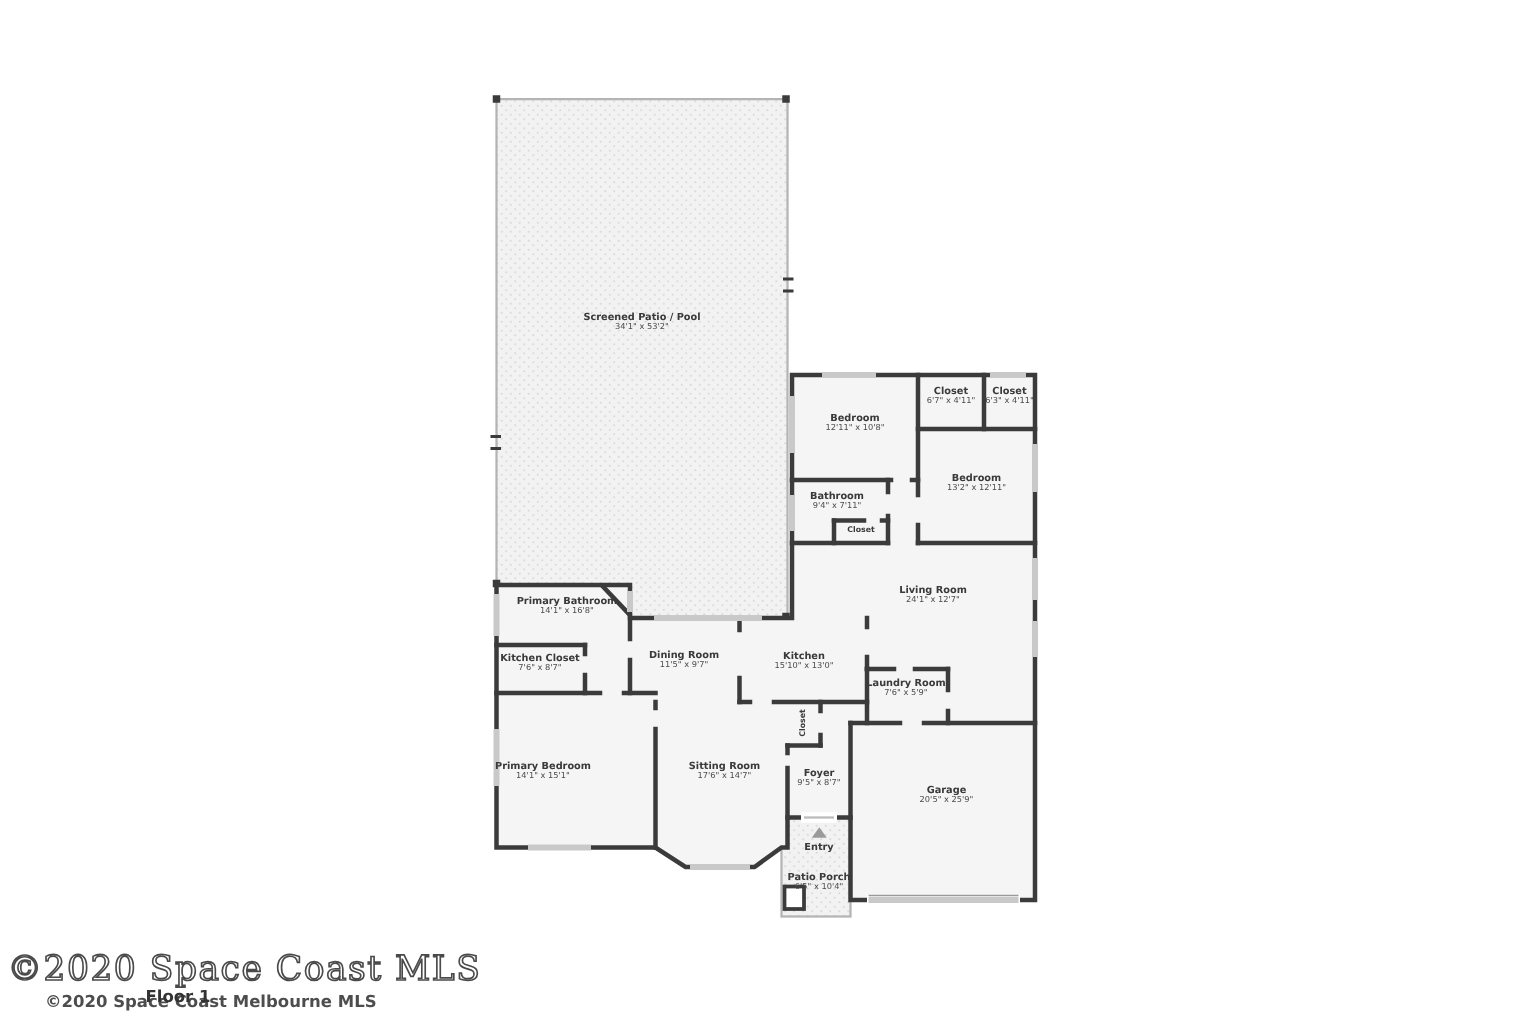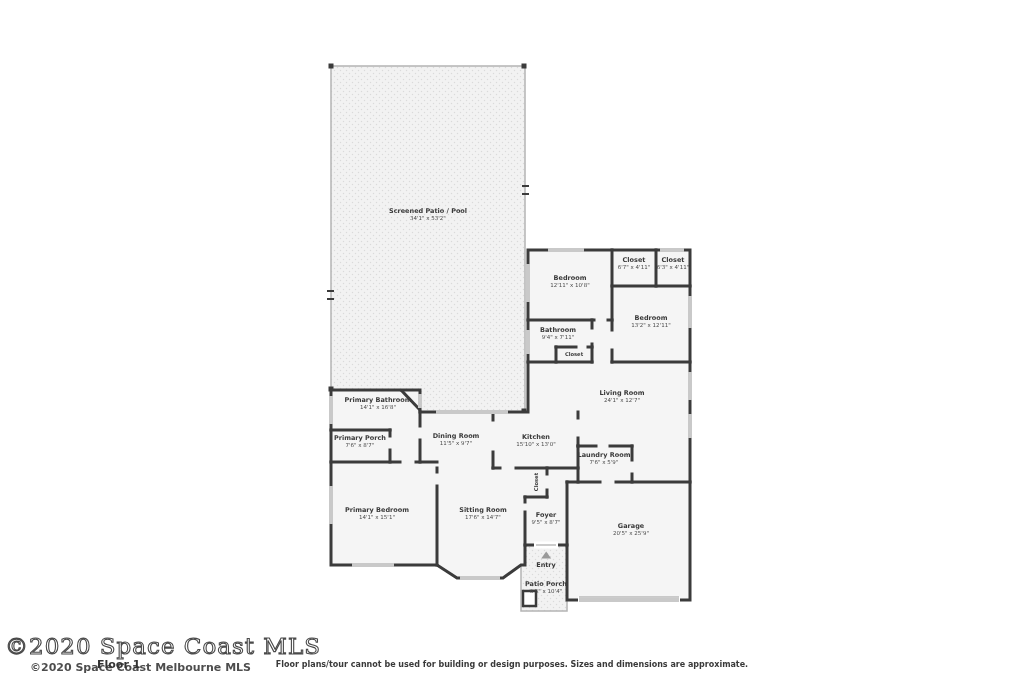--- a/index.html
+++ b/index.html
@@ -174,39 +174,39 @@
   </div>
   <div class="room-label" style="left:622px;top:397px">
     <div class="rname">Living Room</div>
     <div class="rdims">24'1" x 12'7"</div>
   </div>
   <div class="room-label" style="left:378px;top:404px">
     <div class="rname">Primary Bathroom</div>
     <div class="rdims">14'1" x 16'8"</div>
   </div>
   <div class="room-label" style="left:360px;top:442px">
-    <div class="rname">Primary Porch</div>
+    <div class="rname">Kitchen Closet</div>
     <div class="rdims">7'6" x 8'7"</div>
   </div>
   <div class="room-label" style="left:456px;top:440px">
     <div class="rname">Dining Room</div>
     <div class="rdims">11'5" x 9'7"</div>
   </div>
   <div class="room-label" style="left:536px;top:441px">
     <div class="rname">Kitchen</div>
     <div class="rdims">15'10" x 13'0"</div>
   </div>
   <div class="room-label" style="left:604px;top:459px">
     <div class="rname">Laundry Room</div>
     <div class="rdims">7'6" x 5'9"</div>
   </div>
   <div class="room-label tiny vertical" style="left:536px;top:482px">
     <div class="rname">Closet</div>
   </div>
-  <div class="room-label" style="left:377px;top:514px">
+  <div class="room-label" style="left:362px;top:514px">
     <div class="rname">Primary Bedroom</div>
     <div class="rdims">14'1" x 15'1"</div>
   </div>
   <div class="room-label" style="left:483px;top:514px">
     <div class="rname">Sitting Room</div>
     <div class="rdims">17'6" x 14'7"</div>
   </div>
   <div class="room-label" style="left:546px;top:519px">
     <div class="rname">Foyer</div>
     <div class="rdims">9'5" x 8'7"</div>
@@ -220,14 +220,13 @@
     <div class="entry-text">Entry</div>
   </div>
   <div class="room-label" style="left:546px;top:588px">
     <div class="rname">Patio Porch</div>
     <div class="rdims">6'5" x 10'4"</div>
   </div>
 
   <div class="wm-large">©2020 Space Coast MLS</div>
   <div class="wm-small">©2020 Space Coast Melbourne MLS</div>
   <div class="floor-label">Floor 1</div>
-  <div class="disclaimer">Floor plans/tour cannot be used for building or design purposes. Sizes and dimensions are approximate.</div>
 </div>
 
 </body></html>

